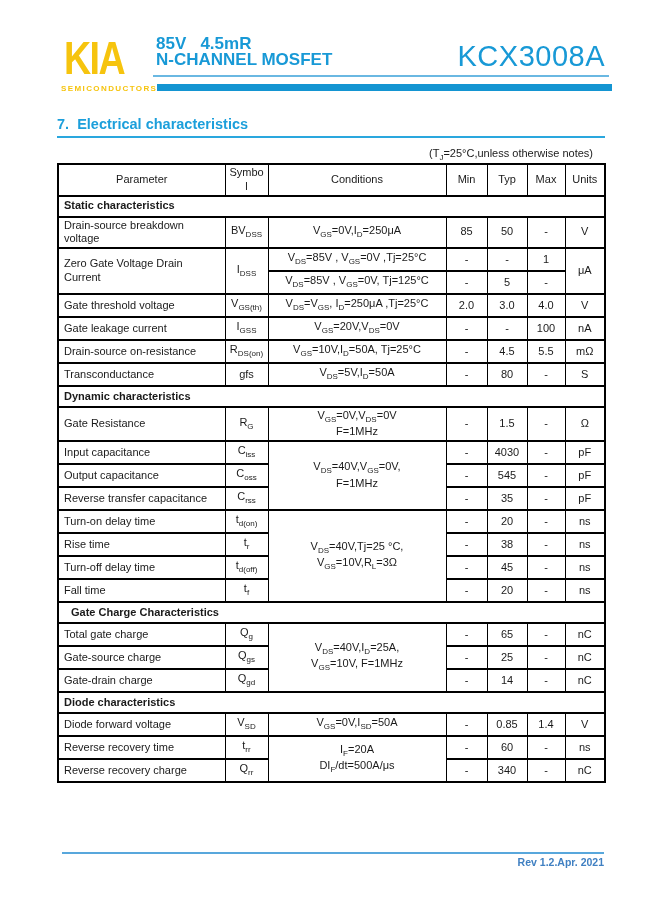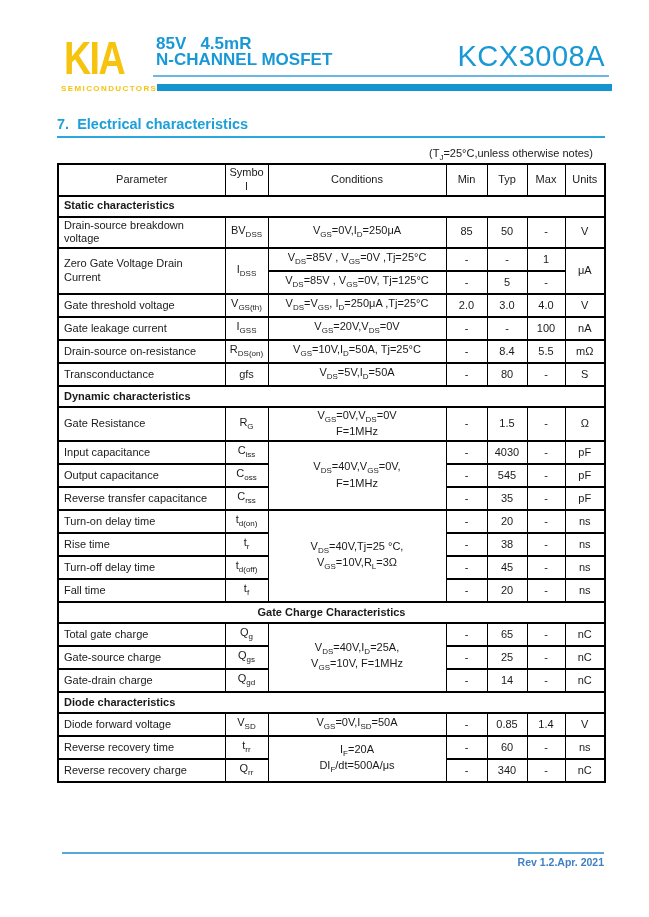--- a/index.html
+++ b/index.html
@@ -26,21 +26,21 @@
   
   table.spec{position:absolute;left:57px;top:163px;width:547px;border-collapse:collapse;
              table-layout:fixed;font-size:11px;border:2px solid #000;}
   .spec th,.spec td{border:1px solid #000;border-top-width:2px;border-bottom-width:2px;
                     padding:1px 3px;text-align:center;vertical-align:middle;line-height:1.25;}
   .spec thead th{height:26px;font-weight:400;}
   .spec th.th-symbol{word-break:break-all;}
   .spec td{height:19px;}
   .spec td.col-param{text-align:left;padding-left:5px;}
   .spec td.section{height:17px;text-align:left;padding-left:5px;font-weight:bold;}
-  .spec td.section.center{text-align:center;padding-left:3px;}
+  .spec td.section.center{padding-left:12px;}
   sub{font-size:8px;}
 
   
   .footer-rule{position:absolute;left:62px;top:852px;width:542px;height:2px;background:#58a7dc;}
   .footer-page{position:absolute;left:0;top:856px;width:649px;text-align:center;
                font-size:10.5px;font-weight:700;color:#4080c2;}
   .footer-rev{position:absolute;top:856px;right:45px;font-size:10.5px;font-weight:700;color:#4080c2;}
 </style>
 </head>
 <body>
@@ -129,21 +129,21 @@
           <td class="col-num">-</td>
           <td class="col-num">-</td>
           <td class="col-num">100</td>
           <td class="col-units">nA</td>
         </tr>
         <tr>
           <td class="col-param">Drain-source on-resistance</td>
           <td class="col-symbol">R<sub>DS(on)</sub></td>
           <td class="col-cond">V<sub>GS</sub>=10V,I<sub>D</sub>=50A, Tj=25°C</td>
           <td class="col-num">-</td>
-          <td class="col-num">8.4</td>
+          <td class="col-num">4.5</td>
           <td class="col-num">5.5</td>
           <td class="col-units">mΩ</td>
         </tr>
         <tr>
           <td class="col-param">Transconductance</td>
           <td class="col-symbol">gfs</td>
           <td class="col-cond">V<sub>DS</sub>=5V,I<sub>D</sub>=50A</td>
           <td class="col-num">-</td>
           <td class="col-num">80</td>
           <td class="col-num">-</td>

